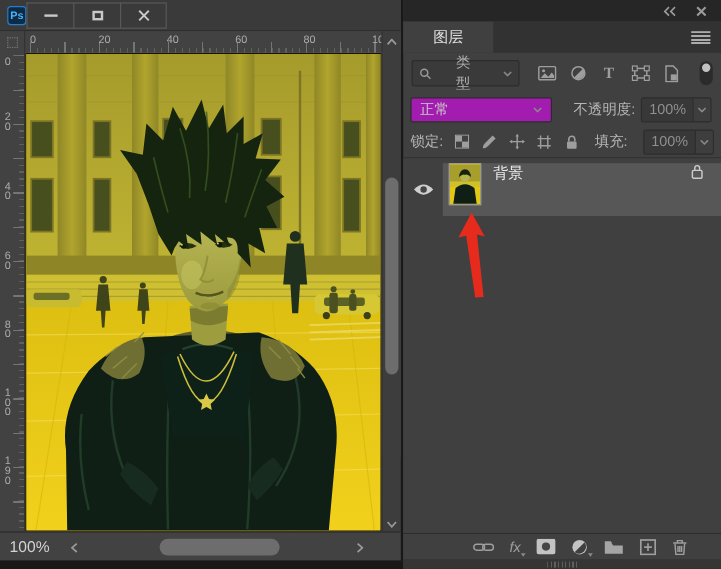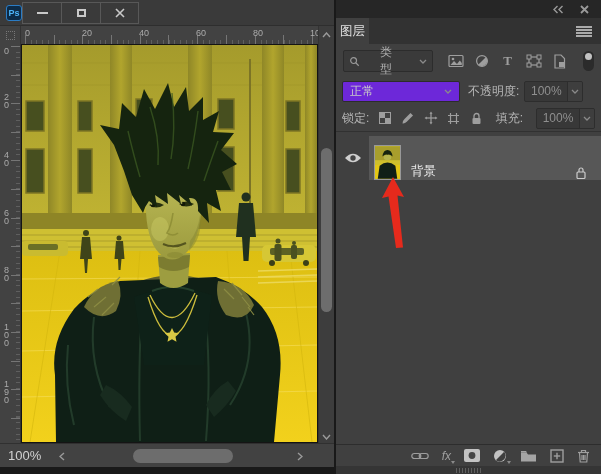--- a/index.html
+++ b/index.html
@@ -53,53 +53,53 @@
   .statusbar { position:absolute; left:0; top:443px; width:334px; height:24px; background:#424242; border-top:1px solid #303030; }
   .zoom-label { position:absolute; left:8px; top:4px; font-size:13px; color:#d2d2d2; }
   .hs-left { position:absolute; left:54px; top:4px; width:16px; height:16px; display:flex; align-items:center; justify-content:center; }
   .hs-right { position:absolute; right:26px; top:4px; width:16px; height:16px; display:flex; align-items:center; justify-content:center; }
   .hthumb { position:absolute; left:133px; top:5px; width:100px; height:14px; background:#6d6d6d; border-radius:7px; }
 
   
   .panel { position:absolute; left:336px; top:0; width:265px; height:474px; background:#404040; display:flex; flex-direction:column; }
   .panel-topstrip { height:18px; background:#262626; display:flex; align-items:center; justify-content:flex-end; gap:16px; padding-right:12px; }
   .tab-row { height:26px; background:#323232; position:relative; }
-  .tab { display:inline-flex; align-items:center; height:26px; padding:0 4px; background:#404040; color:#e0e0e0; font-size:12.5px; }
+  .tab { display:inline-flex; align-items:center; height:26px; padding:0 25px; background:#404040; color:#e0e0e0; font-size:12.5px; }
   .panel-menu { position:absolute; right:9px; top:8px; width:16px; height:11px;
     background:repeating-linear-gradient(180deg,#ababab 0 1.6px,transparent 1.6px 3.1px); }
   .filter-row { height:34px; display:flex; align-items:center; padding:0 7px; }
   .search-select { width:90px; height:22px; background:#3a3a3a; border:1px solid #2c2c2c; border-radius:2px;
                    display:flex; align-items:center; padding:0 5px; gap:20px; }
   .search-select .lbl { flex:1; font-size:12px; color:#b0b0b0; }
   .filter-icons { display:flex; align-items:center; gap:9px; margin-left:14px; }
   .fbtn { width:17px; height:17px; display:flex; align-items:center; justify-content:center; color:#9e9e9e; }
   .t-glyph { font-size:13px; font-weight:bold; color:#9e9e9e; font-family:"Liberation Serif",serif; }
   .toggle { margin-left:auto; width:11px; height:20px; background:#2b2b2b; border-radius:6px; position:relative; }
   .toggle .knob { position:absolute; left:2px; top:2px; width:7px; height:7px; border-radius:50%; background:#c2c2c2; }
   .blend-row { height:27px; display:flex; align-items:center; padding:0 6px; }
-  .select-box { width:118px; height:21px; background:#6d28d9; border:1px solid #2c2c2c; border-radius:2px;
+  .select-box { width:118px; height:21px; background:#a21caf; border:1px solid #2c2c2c; border-radius:2px;
                 display:flex; align-items:center; padding:0 7px; }
   .select-box .lbl { flex:1; font-size:12px; color:#c8c8c8; }
   .plabel { font-size:12px; color:#b6b6b6; }
   .valbox { display:flex; height:21px; border:1px solid #2d2d2d; background:#383838; border-radius:2px; overflow:hidden; }
   .valbox .val { width:42px; color:#8f8f8f; font-size:12px; line-height:19px; text-align:center; }
   .valbox .chev { width:15px; border-left:1px solid #2d2d2d; display:flex; align-items:center; justify-content:center; background:#3e3e3e; }
   .lock-row { height:26px; display:flex; align-items:center; padding:0 6px; gap:8px;justify-content:flex-end; }
   .lock-row .fbtn { width:15px; }
   .divider { height:1px; background:#313131; }
   .layers-list { flex:1; position:relative; background:#404040; }
   .layer-row { position:absolute; left:0; top:4px; width:100%; height:44px; display:flex; }
   .eye-cell { width:33px; display:flex; align-items:center; justify-content:center; }
-  .row-body { flex:1; background:#575757; display:flex; align-items:flex-end; padding-left:5px;font-family:Liberation Mono, monospace; }
+  .row-body { flex:1; background:#575757; display:flex; align-items:flex-start; padding-left:5px;font-family:Liberation Mono, monospace; }
   .thumb { width:27px; height:35px; border:1px solid #989898; background:#d8c020; flex:none; }
   .layer-name { margin-left:10px; font-size:12.5px; color:#ebebeb; flex:1; }
   .layer-lock { margin-right:14px; }
   .red-arrow-svg { position:absolute; left:0; top:0; width:265px; height:474px; pointer-events:none; z-index:10; }
   .panel-toolbar { height:22px; border-top:1px solid #2d2d2d; display:flex; align-items:center; justify-content:flex-end;
-                   gap:13px; padding-right:11px; background:#404040; }
+                   gap:13px; padding-right:28px; background:#404040; }
   .tbtn { display:flex; align-items:flex-end; color:#9e9e9e; position:relative; }
   .fx-label { font-size:12px; font-style:italic; color:#9e9e9e; }
   .mini-caret { width:0; height:0; border-left:2.5px solid transparent; border-right:2.5px solid transparent;
                 border-top:3px solid #8a8a8a; position:absolute; right:-4px; bottom:-1px; }
   .panel-grip { height:8px; background:#353535; display:flex; align-items:center; justify-content:center; }
   .grip { width:26px; height:5px; background:repeating-linear-gradient(90deg,#5f5f5f 0 1px,transparent 1px 3px); }
 </style>
 </head>
 <body>
 
@@ -397,21 +397,21 @@
       </div>
   </div>
 
   <div class="blend-row">
     <div class="select-box">
       <span class="lbl">正常</span>
       <svg width="8" height="5" viewBox="0 0 8 5">
           <path d="M1 1 L4 4 L7 1" fill="none" stroke="#8a8a8a" stroke-width="1.3"></path>
         </svg>
     </div>
-    <span class="plabel" style="margin-left:8px">不透明度:</span>
+    <span class="plabel" style="margin-left:18px">不透明度:</span>
     <div class="valbox" style="margin-left:5px">
       <span class="val">100%</span>
       <span class="chev">
         <svg width="8" height="5" viewBox="0 0 8 5">
             <path d="M1 1 L4 4 L7 1" fill="none" stroke="#8a8a8a" stroke-width="1.3"></path>
           </svg>
       </span>
     </div>
   </div>
 

